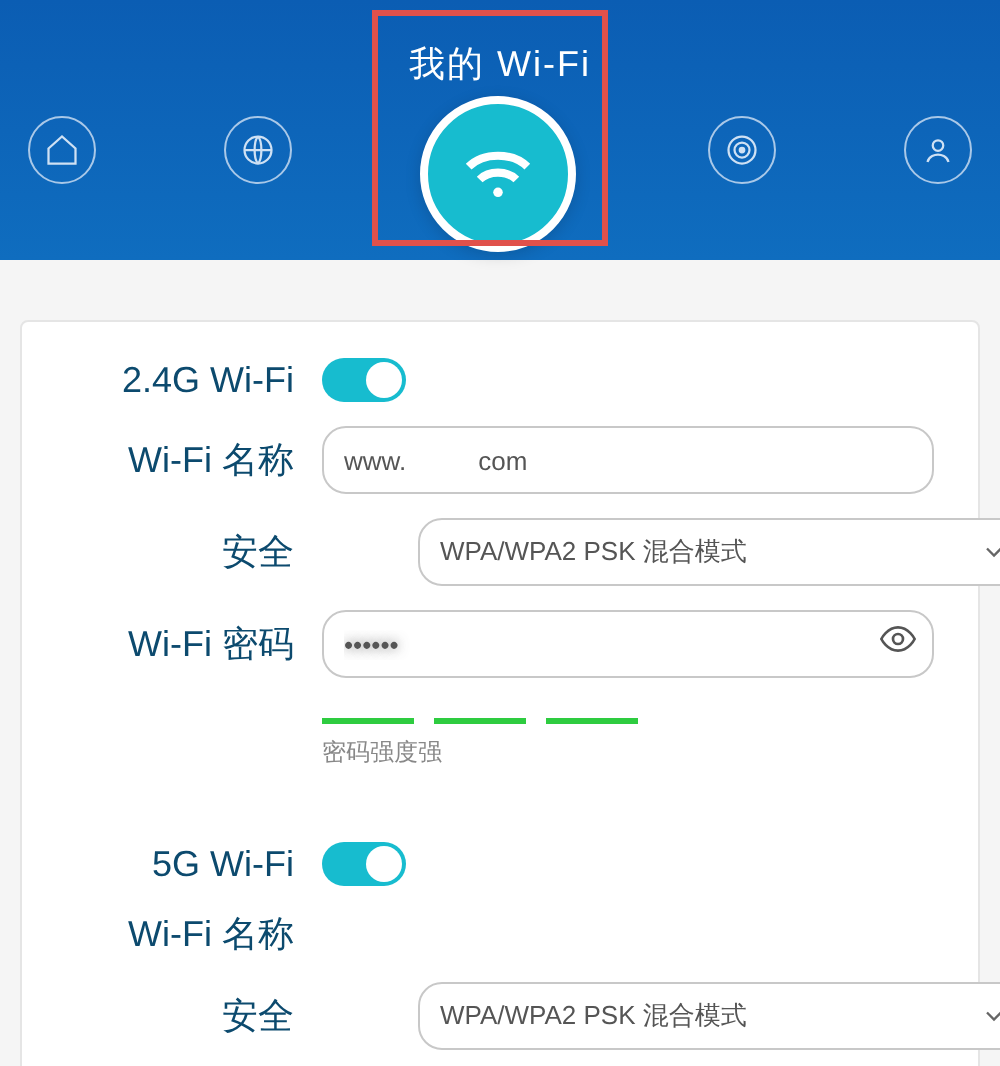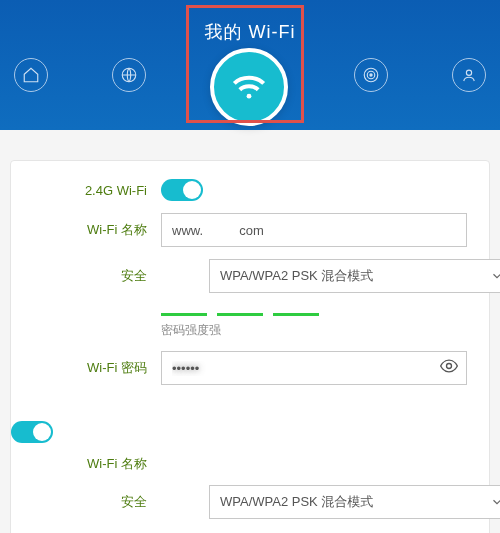--- a/index.html
+++ b/index.html
@@ -77,22 +77,22 @@
     padding: 18px 22px 30px 0;
   }
   .row {
     display: flex;
     align-items: center;
     margin-bottom: 12px;
   }
   .label {
     width: 150px;
     text-align: right;
-    font-size: 13px;
-    color: #4d7c0f;
+    font-size: 18px;
+    color: #0c4a6e;
     padding-right: 14px;
   }
   .toggle {
     width: 42px;
     height: 22px;
     background: #17bccf;
     border-radius: 11px;
     position: relative;
     cursor: pointer;
   }
@@ -107,21 +107,21 @@
     border-radius: 50%;
   }
   .ctrl {
     flex: 1;
     position: relative;
   }
   input.text, .select {
     width: 100%;
     height: 34px;
     border: 1px solid #c8c8c8;
-    border-radius: 0;
+    border-radius: 12px;
     padding: 0 10px;
     font-size: 13px;
     color: #555;
     background: #fff;
     display: flex;
     align-items: center;
     justify-content: space-between;
   }
   .blur { color: transparent; text-shadow: 0 0 6px rgba(80,80,80,0.7); }
   .select { cursor: pointer; margin-left: 48px; }
@@ -208,49 +208,50 @@
   </div>
   <div class="row">
     <div class="label">安全</div>
     <div class="ctrl">
       <div class="select">
         <span>WPA/WPA2 PSK 混合模式</span>
         <svg class="chev" width="14" height="14" viewBox="0 0 24 24" fill="none" stroke="#666" stroke-width="2">
             <path d="M6 9l6 6 6-6"></path>
           </svg>
       </div>
-    </div>
-  </div>
-  <div class="row">
-    <div class="label"></div>
-    <div class="ctrl">
-      <div class="strength">
-          <span></span>
-          <span></span>
-          <span></span>
-        </div>
-      <div class="strength-label">密码强度强</div>
     </div>
   </div>
   <div class="row">
     <div class="label">Wi-Fi 密码</div>
     <div class="ctrl">
       <input class="text blur" type="text" value="••••••" style="">
       <span class="eye">
         <svg width="20" height="20" viewBox="0 0 24 24" fill="none" stroke="#555" stroke-width="1.6">
             <path d="M2 12s3.5-7 10-7 10 7 10 7-3.5 7-10 7S2 12 2 12z"></path>
             <circle cx="12" cy="12" r="3"></circle>
           </svg>
       </span>
     </div>
   </div>
+  <div class="row">
+    <div class="label"></div>
+    <div class="ctrl">
+      <div class="strength">
+          <span></span>
+          <span></span>
+          <span></span>
+        </div>
+      <div class="strength-label">密码强度强</div>
+    </div>
+  </div>
 
   <div class="section-gap"></div>
 
   <div class="row">
+    <div class="label">5G Wi-Fi</div>
     <div class="toggle"></div>
   </div>
   <div class="row">
     <div class="label">Wi-Fi 名称</div>
   </div>
   <div class="row">
     <div class="label">安全</div>
     <div class="ctrl">
       <div class="select">
         <span>WPA/WPA2 PSK 混合模式</span>

